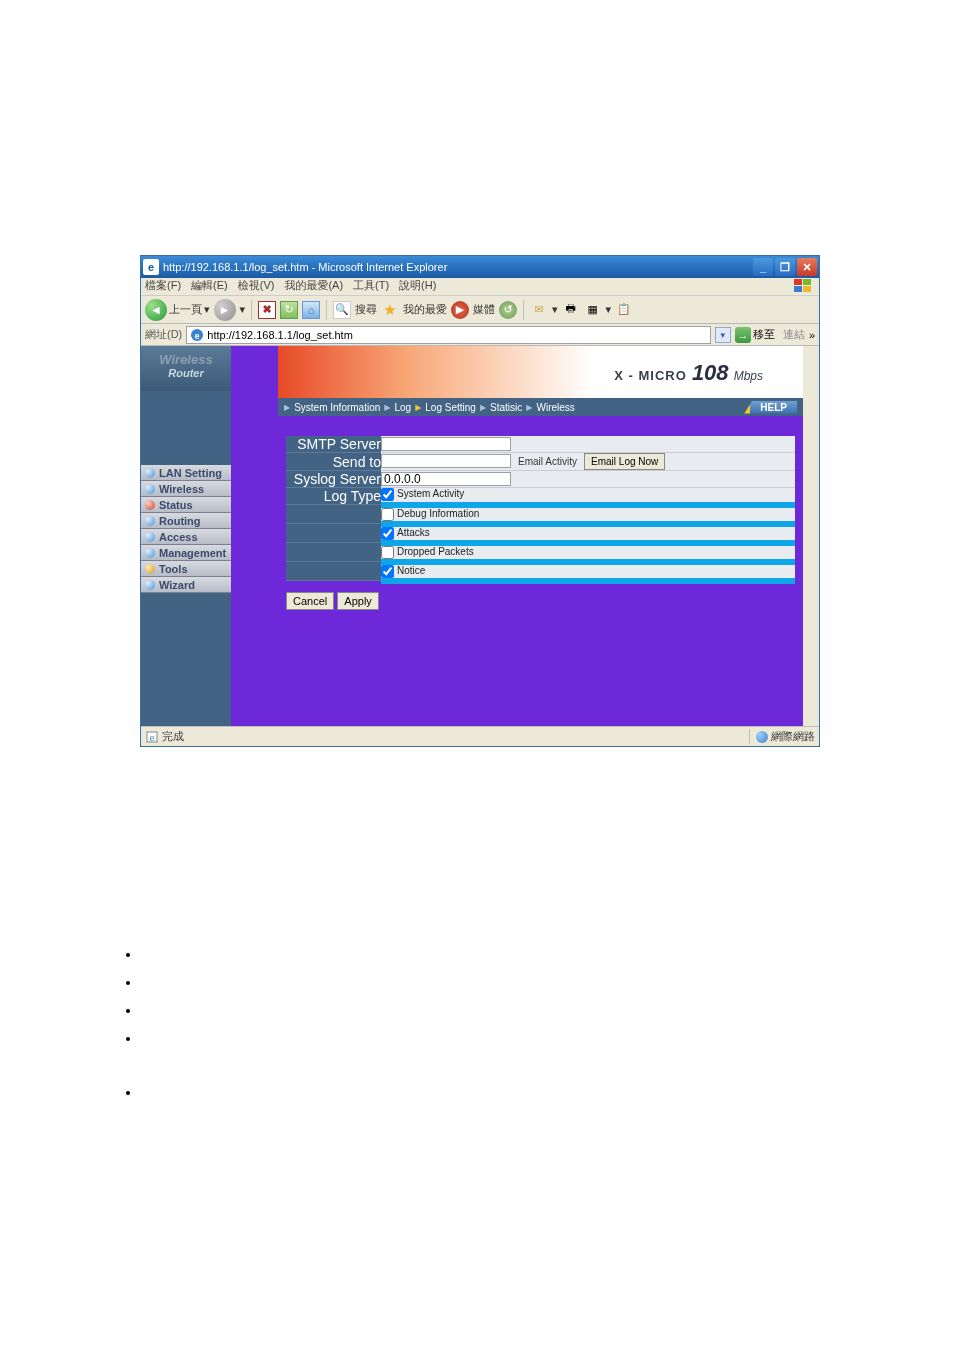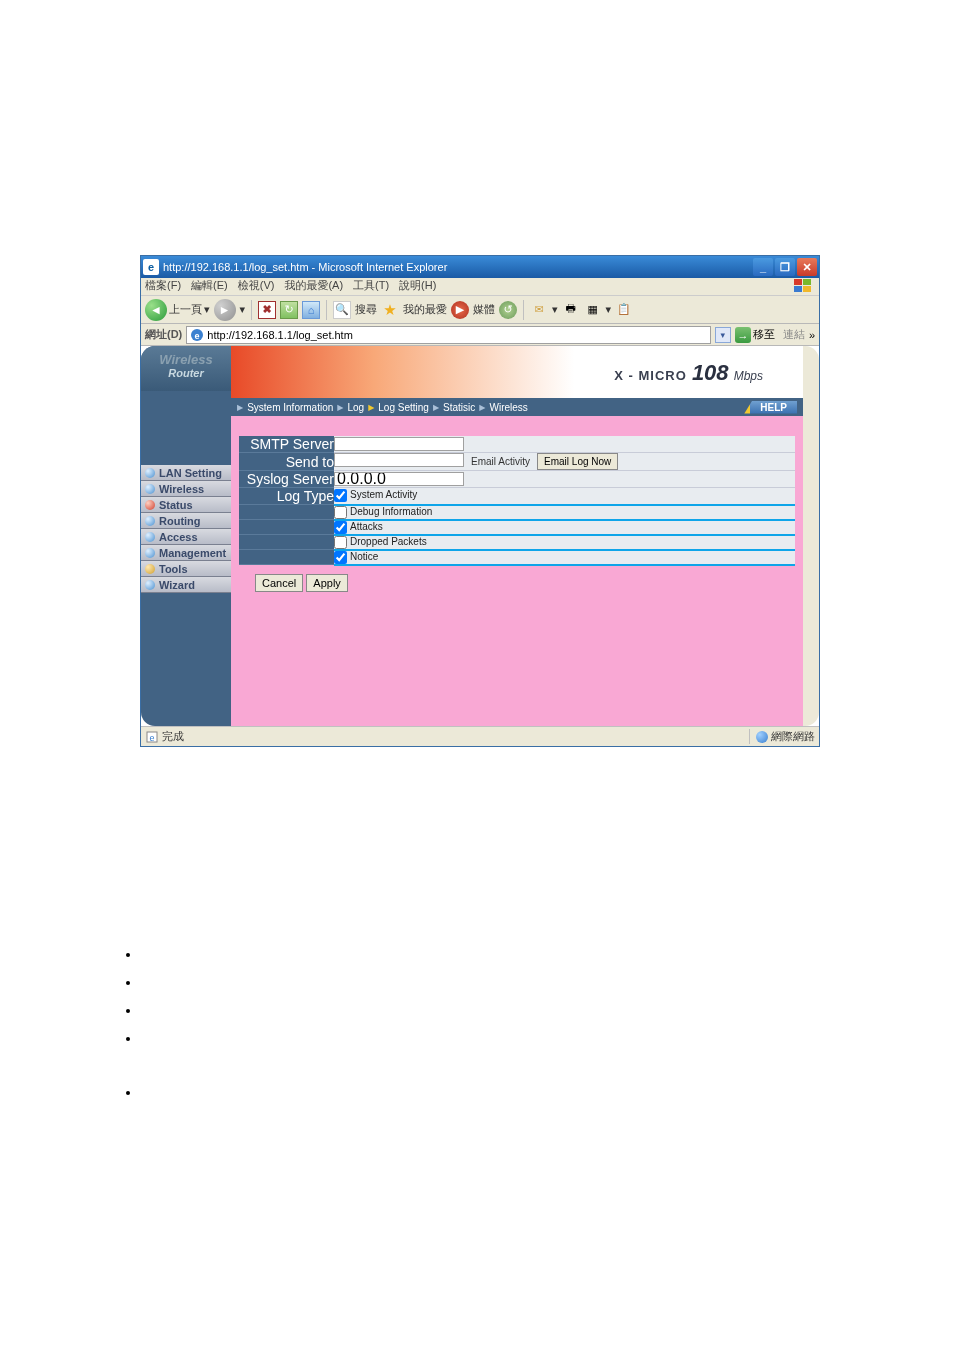--- a/index.html
+++ b/index.html
@@ -31,65 +31,65 @@
     .tb-refresh { background: linear-gradient(#c0e0a0,#80c060); border: 1px solid #6a9a4a; color: #fff; }
     .tb-home { background: linear-gradient(#d0e8f8,#80b0e0); border: 1px solid #6a9ad8; color: #3a7ad0; }
     .tb-search { background: #fff; border: 1px solid #ccc; }
     .tb-fav { color: #f0b020; font-size: 15px; }
     .tb-media { background: radial-gradient(#e86a4a,#b03020); border-radius: 50%; color: #fff; }
     .tb-history { background: radial-gradient(#b0d090,#6a9a5a); border-radius: 50%; color: #fff; }
     .tb-mail { color: #d0a040; }
     .tb-text { font-size: 11px; color: #333; }
     
     .addressbar { background: #ece9d8; padding: 2px 4px; display: flex; align-items: center; gap: 4px; border-bottom: 1px solid #b8b8b8; height: 22px; }
-    .addr-label { color: #555; font-weight: bold; }
+    .addr-label { color: #555; }
     .addr-field { flex: 1; background: #fff; border: 1px solid #a0a0a0; padding: 1px 3px; display: flex; align-items: center; gap: 3px; }
     .addr-field .ie-icon { width: 14px; height: 14px; }
     .addr-dropdown { width: 16px; height: 16px; background: #e0e8f8; border: 1px solid #8aa8d8; display: flex; align-items: center; justify-content: center; color: #3a5a9a; font-size: 9px; }
     .go-btn { display: inline-flex; align-items: center; gap: 2px; }
     .go-arrow { width: 16px; height: 16px; background: linear-gradient(#7ac070,#3a9a40); border-radius: 3px; display: flex; align-items: center; justify-content: center; color: #fff; }
     .link-sep { margin-left: 4px; color: #888; }
     
-    .content-area { display: flex; background: #fff; position: relative; height: 380px; overflow: hidden; border-right: 16px solid #ece9d8; border-radius: 14px; }
+    .content-area { display: flex; background: #fff; position: relative; height: 380px; overflow: hidden; border-right: 16px solid #ece9d8; }
     
     .sidebar { width: 90px; background: #426384; padding-top: 0; }
     .brand-box { background: linear-gradient(to bottom, #5a7a96, #3a5a78); padding: 6px 4px 12px; color: #a0b8c8; font-style: italic; text-align: center; font-family: Arial, sans-serif; }
     .brand-box .w1 { font-size: 13px; font-weight: bold; color: #8aa0b0; }
     .brand-box .w2 { font-size: 11px; font-weight: bold; color: #c8d8e0; }
     .sidebar-spacer { height: 74px; }
     .sidebar-item { display: flex; align-items: center; gap: 4px; padding: 1px 4px; background: linear-gradient(to bottom, #d8dae0, #b8bcc8); border-bottom: 1px solid #7a8090; color: #3a4a6a; font-weight: bold; font-size: 11px; height: 16px; cursor: pointer; }
     .sidebar-item .dot { width: 10px; height: 10px; border-radius: 50%; background: radial-gradient(circle at 30% 30%, #e0f0ff, #4a90d0); }
     .sidebar-item .dot.red { background: radial-gradient(circle at 30% 30%, #ffd0c0, #d04030); }
     .sidebar-item .dot.yel { background: radial-gradient(circle at 30% 30%, #ffe8b0, #d0a030); }
     
-    .main-area { flex: 1; background: #f9a8d4; }
+    .main-area { flex: 1; background: #6d28d9; padding-left: 47px; }
     .banner { height: 52px; background: linear-gradient(to right, #e84a28 0%, #f8a878 25%, #fff 60%); position: relative; display: flex; align-items: center; }
     .banner-text { position: absolute; right: 40px; top: 14px; font-family: Arial, sans-serif; }
     .banner-x { font-size: 13px; color: #3a4050; letter-spacing: 1px; font-weight: bold; }
     .banner-108 { font-size: 22px; font-style: italic; font-weight: 900; color: #2a3040; margin: 0 2px; }
     .banner-mbps { font-size: 12px; font-style: italic; color: #3a4050; }
     
     .nav-tabs { background: #426384; height: 18px; display: flex; align-items: center; padding: 0 6px; color: #fff; font-size: 10px; gap: 4px; }
     .nav-tabs .tri { color: #aac0d8; font-size: 8px; }
     .nav-tabs .tri.active { color: #f0c830; }
     .nav-tabs .tab { cursor: pointer; }
     .help-btn { margin-left: auto; background: linear-gradient(#70a0d0,#3a70b0); padding: 1px 10px; color: #fff; font-weight: bold; font-size: 10px; border-left: 6px solid #f0c830; clip-path: polygon(8px 0, 100% 0, 100% 100%, 0 100%); }
     
     .form-area { padding: 20px 8px 8px 8px; }
     .form-table { width: 100%; border-collapse: collapse; }
     .form-table td { padding: 0; }
     .label-cell { background: #426384; color: #fff; text-align: right; padding: 2px 4px; width: 95px; font-size: 14px; border-bottom: 1px solid #5a7a9a; white-space: nowrap; }
     .field-cell { background: #e8ecf0; border-bottom: 1px solid #c8ccd8; padding: 1px 2px; vertical-align: middle; }
-    .field-cell input[type=text] { border: 1px solid #a0a0a0; font-size: 16px; padding: 0 2px; height: 14px; }
+    .field-cell input[type=text] { border: 1px solid #a0a0a0; font-size: 12px; padding: 0 2px; height: 14px; }
     .field-cell .email-label { font-size: 10px; color: #333; margin-left: 4px; margin-right: 2px; }
     .email-btn { font-size: 10px; padding: 0 6px; border: 1px solid #888; background: #ece9d8; height: 17px; margin-left: 2px; }
-    .check-cell { background: #e8ecf0; border-bottom: 2px solid #0ea5e9; padding: 2px 4px; font-size: 10px; color: #222; }
+    .check-cell { background: #e8ecf0; border-bottom: 6px solid #0ea5e9; padding: 2px 4px; font-size: 10px; color: #222; }
     .check-cell input[type=checkbox] { vertical-align: middle; margin-right: 3px; }
     
-    .form-btns { margin-top: 8px; margin-left: 16px; }
+    .form-btns { margin-top: 8px; }
     .form-btns button { font-size: 11px; padding: 0 6px; border: 1px solid #888; background: #ece9d8; height: 18px; }
     
     .statusbar { background: #ece9d8; border-top: 1px solid #c0c0c0; height: 20px; display: flex; align-items: center; padding: 0 4px; font-size: 11px; color: #333; }
     .statusbar .done-icon { width: 14px; height: 14px; margin-right: 3px; display: inline-block; }
     .statusbar .spacer { flex: 1; }
     .statusbar .zone { display: flex; align-items: center; gap: 3px; border-left: 1px solid #c0c0c0; padding-left: 6px; }
     .zone-icon { width: 12px; height: 12px; border-radius: 50%; background: radial-gradient(circle at 30% 30%, #a0d0ff, #3a80d0); }
     
     .bullets { margin: 200px 0 0 140px; list-style: disc; }
     .bullets li { margin-bottom: 14px; font-size: 12px; }

